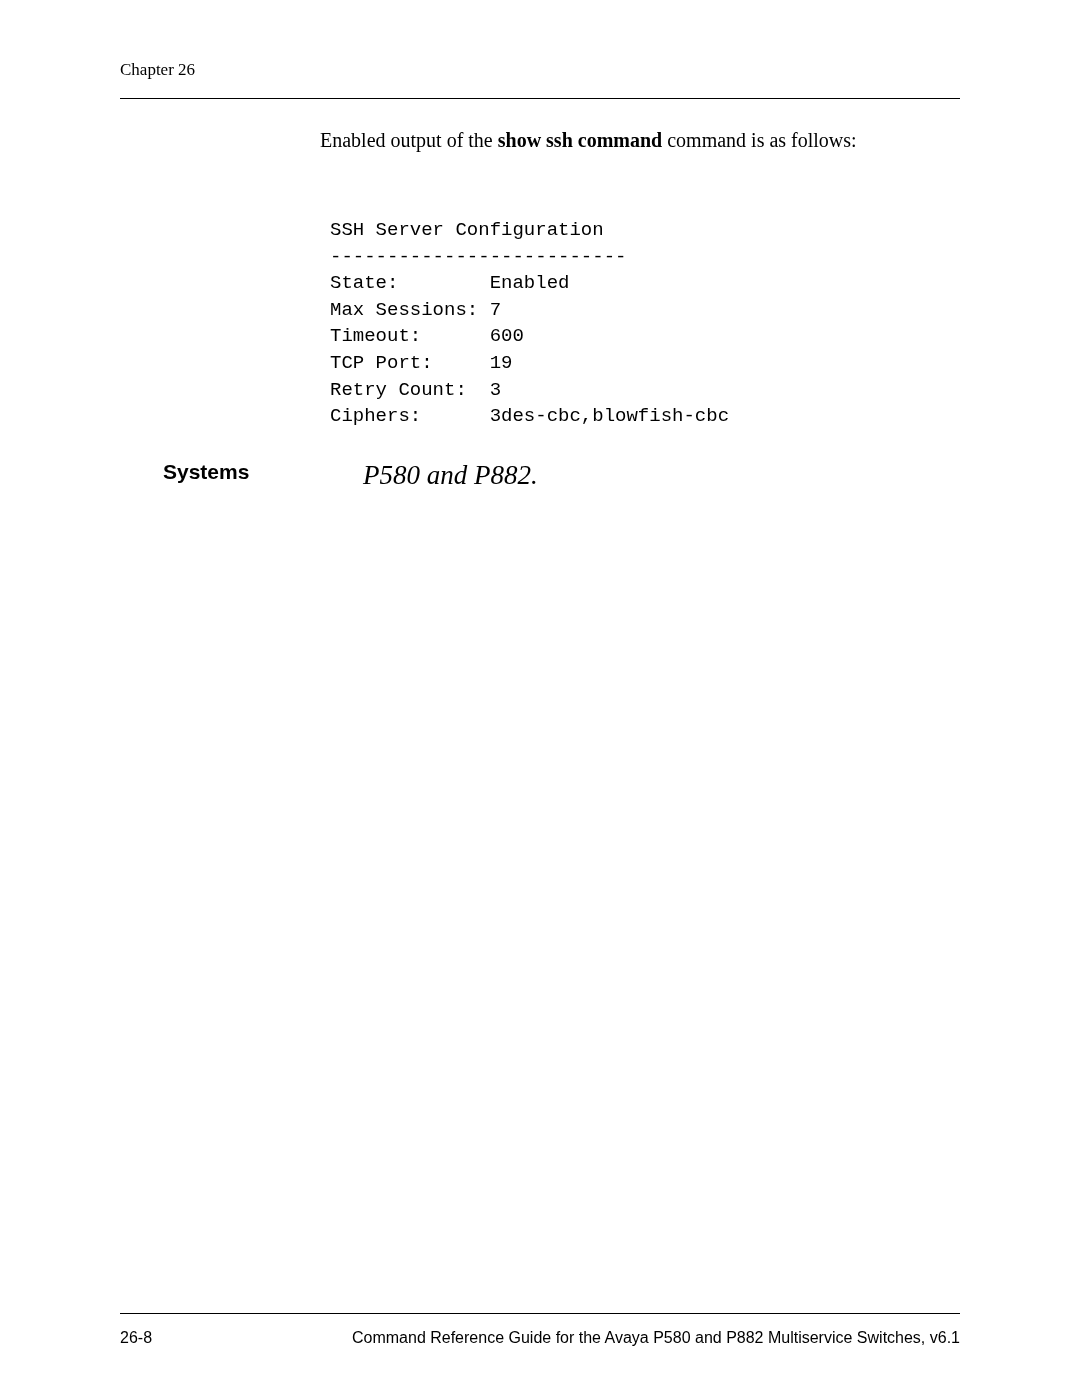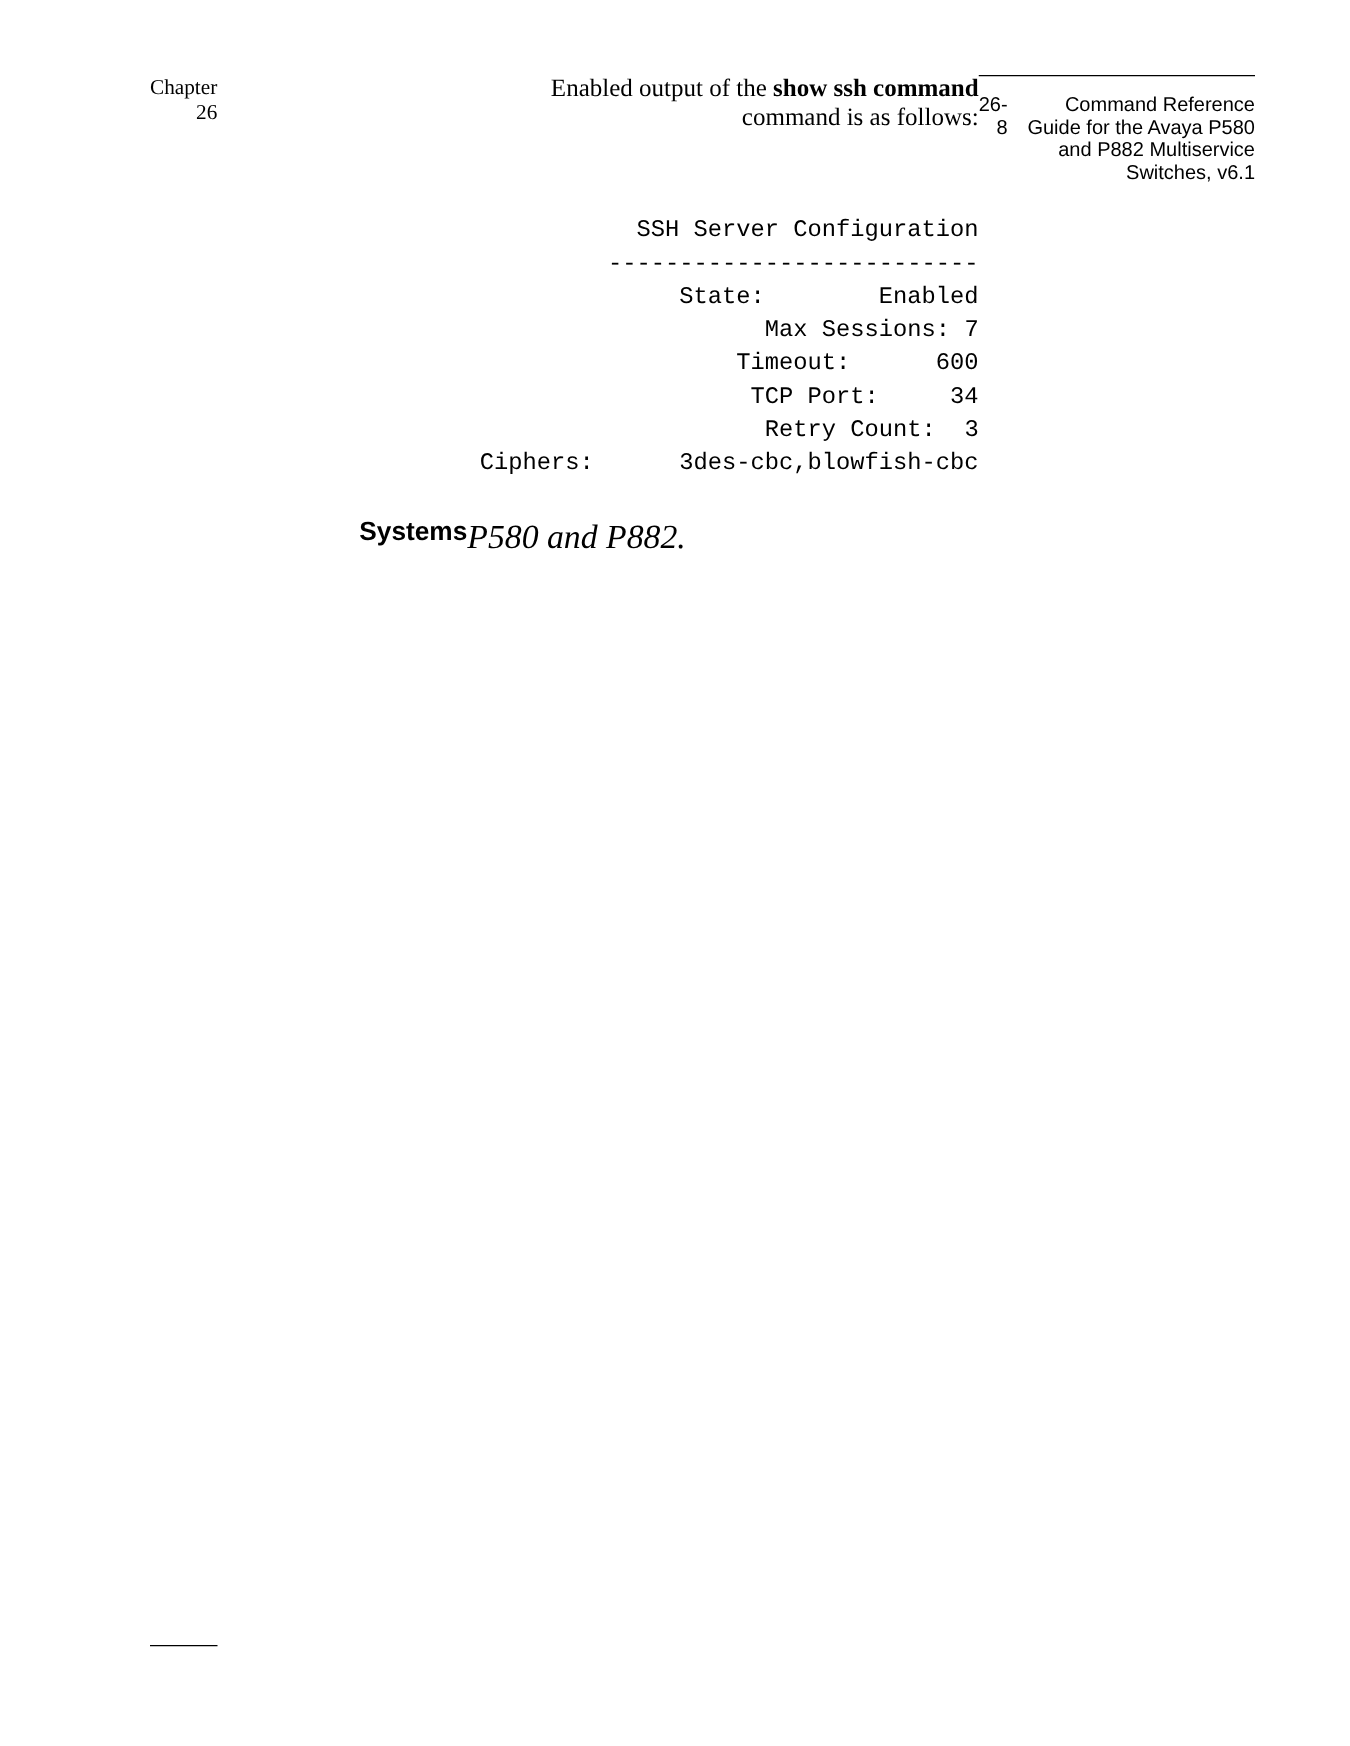--- a/index.html
+++ b/index.html
@@ -11,24 +11,23 @@
       width: 1080px;
       height: 1397px;
       background: #ffffff;
       font-family: "Times New Roman", Times, serif;
       position: relative;
       color: #000000;
     }
     .page {
       width: 100%;
       height: 100%;
-      padding: 60px 76px 50px 120px;
+      padding: 60px 120px 50px 120px;
       display: flex;
-      flex-direction: row;
-      text-align: right;
+      flex-direction: column;
     }
     .header {
       font-size: 17px;
       padding-bottom: 18px;
       border-bottom: 1.5px solid #000000;
       margin-bottom: 30px;
     }
     .content {
       flex: 1;
       display: flex;
@@ -46,20 +45,21 @@
       margin-left: 210px;
       font-family: "Courier New", Courier, monospace;
       font-size: 19px;
       line-height: 1.4;
       margin-bottom: 30px;
       white-space: pre;
     }
     .systems-row {
       display: flex;
       align-items: flex-start;
+      margin-left: 43px;
     }
     .systems-label {
       font-family: Arial, Helvetica, sans-serif;
       font-weight: bold;
       font-size: 21px;
       width: 200px;
       flex-shrink: 0;
     }
     .systems-value {
       font-size: 27px;
@@ -92,21 +92,21 @@
   <div class="content">
     <div class="intro-line">
       <span>Enabled output of the </span><span class="bold">show ssh command</span><span> command is as follows:</span>
     </div>
 
     <div class="config-block" id="config-block">SSH Server Configuration
 --------------------------
 State:        Enabled
 Max Sessions: 7
 Timeout:      600
-TCP Port:     34
+TCP Port:     19
 Retry Count:  3
 Ciphers:      3des-cbc,blowfish-cbc</div>
 
     <div class="systems-row">
       <div class="systems-label">Systems</div>
       <div class="systems-value">P580 and P882.</div>
     </div>
   </div>
 
   <div class="footer">

